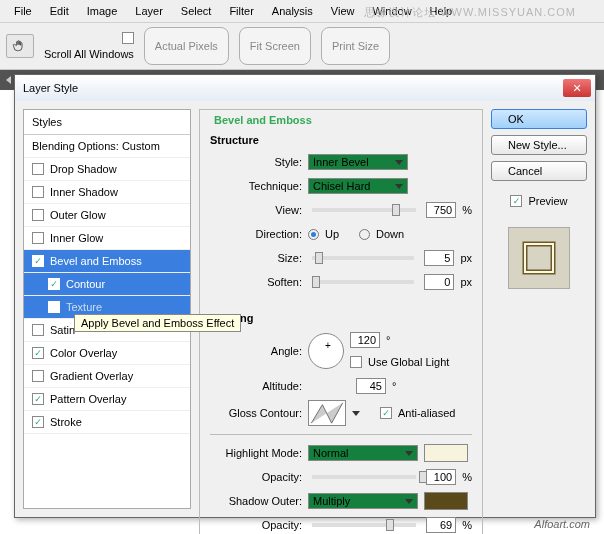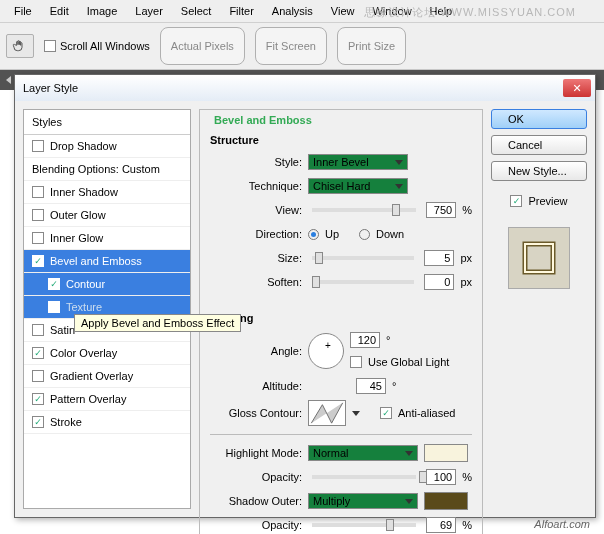--- a/index.html
+++ b/index.html
@@ -3,21 +3,21 @@
 <meta charset="utf-8">
 <style>
 * { box-sizing: border-box; font-family: Tahoma, Arial, sans-serif; font-size: 11px; }
 body { margin: 0; background: #fff; width: 604px; height: 534px; overflow: hidden; }
 .menubar { background: #efefef; padding: 3px 6px; display: flex; gap: 2px; border-bottom: 1px solid #d0d0d0; }
 .menubar span { padding: 2px 8px; cursor: default; }
 .watermark { position: absolute; right: 20px; top: 3px; color: #b8b8b8; font-size: 11px; letter-spacing: 1px;}
 .toolbar { background: #efefef; padding: 4px 6px; display: flex; align-items: center; gap: 10px; border-bottom: 1px solid #c8c8c8; }
 .hand-icon { width: 28px; height: 24px; background: #e8e8e8; border: 1px solid #b0b0b0; border-radius: 2px; display: flex; align-items: center; justify-content: center; }
 .hand-icon svg { width: 16px; height: 16px; }
-.tb-check { display: flex; align-items: flex-end; gap: 4px; }
+.tb-check { display: flex; align-items: flex-end; gap: 4px; flex-direction: column; }
 .tb-btn { padding: 12px 10px; border: 1px solid #b0b0b0; background: #f4f4f4; border-radius: 8px; color: #888; text-align: right; }
 .panel-strip { background: #535353; height: 20px; display: flex; align-items: center; padding: 0 6px; gap: 6px; }
 .panel-arrow { width: 0; height: 0; border-top: 4px solid transparent; border-bottom: 4px solid transparent; border-right: 5px solid #ccc; }
 .dialog { position: absolute; left: 14px; top: 74px; width: 582px; height: 444px; background: #f0f0f0; border: 1px solid #666; box-shadow: 2px 2px 6px rgba(0,0,0,0.3); }
 .titlebar { background: linear-gradient(#fff,#e4ecf6); height: 26px; display: flex; align-items: center; padding: 0 4px 0 8px; justify-content: space-between; }
 .winbtns { display: flex; gap: 1px; }
 .winbtn { width: 28px; height: 18px; border-radius: 2px; display: flex; align-items: center; justify-content: center; color: #555; }
 .winbtn.close { background: linear-gradient(#e77,#c33); color: #fff; }
 .dialog-body { display: flex; padding: 8px; gap: 8px; height: calc(100% - 26px); }
 .leftpane { width: 168px; border: 1px solid #aaa; background: #fff; position: relative; }
@@ -94,25 +94,25 @@
 <div class="dialog">
   <div class="titlebar">
     <span>Layer Style</span>
     <div class="winbtns">
       <div class="winbtn close">✕</div>
     </div>
   </div>
   <div class="dialog-body">
     <div class="leftpane">
       <div class="leftpane-header">Styles</div>
+      <div class="leftrow">Blending Options: Custom</div>
       <div class="leftrow">
           <span class="chk"></span>
           <span>Drop Shadow</span>
         </div>
-      <div class="leftrow">Blending Options: Custom</div>
       <div class="leftrow">
           <span class="chk"></span>
           <span>Inner Shadow</span>
         </div>
       <div class="leftrow">
           <span class="chk"></span>
           <span>Outer Glow</span>
         </div>
       <div class="leftrow">
           <span class="chk"></span>
@@ -266,22 +266,22 @@
               <div class="slider-thumb" style="left:74px"></div>
             </div>
           <span class="numbox">69</span>
           <span>%</span>
         </div>
       </div>
     </div>
 
     <div class="rightpane">
       <div class="dlgbtn ok">OK</div>
+      <div class="dlgbtn">New Style...</div>
       <div class="dlgbtn">Cancel</div>
-      <div class="dlgbtn">New Style...</div>
       <div class="frow" style="justify-content:center">
           <span class="chk">✓</span>
           <span>Preview</span>
         </div>
       <div class="preview-thumb">
         <svg viewBox="0 0 40 40">
             <rect x="6" y="6" width="28" height="28" fill="none" stroke="#6b5a2a" stroke-width="5"></rect>
             <rect x="6" y="6" width="28" height="28" fill="none" stroke="#fff8dd" stroke-width="2"></rect>
           </svg>
       </div>

